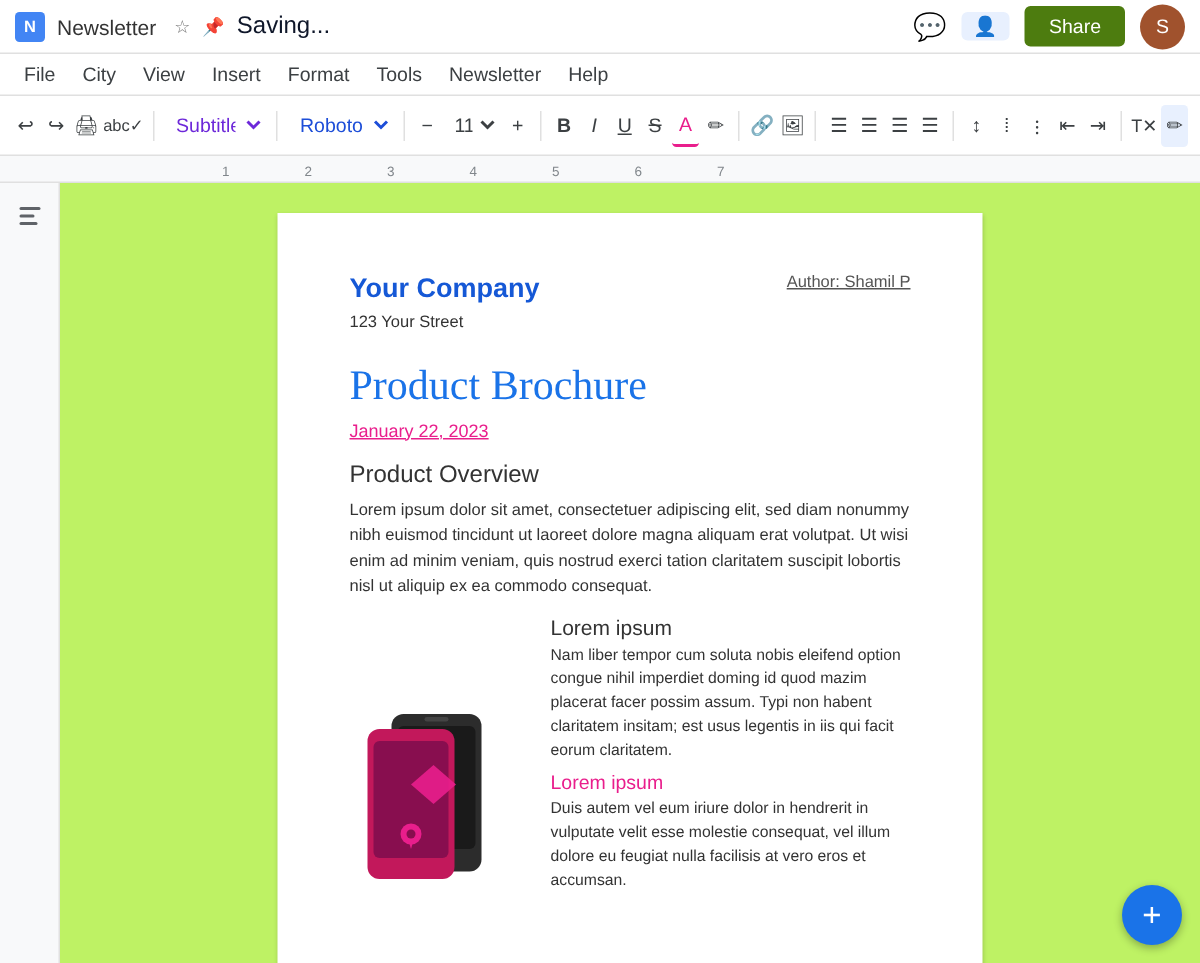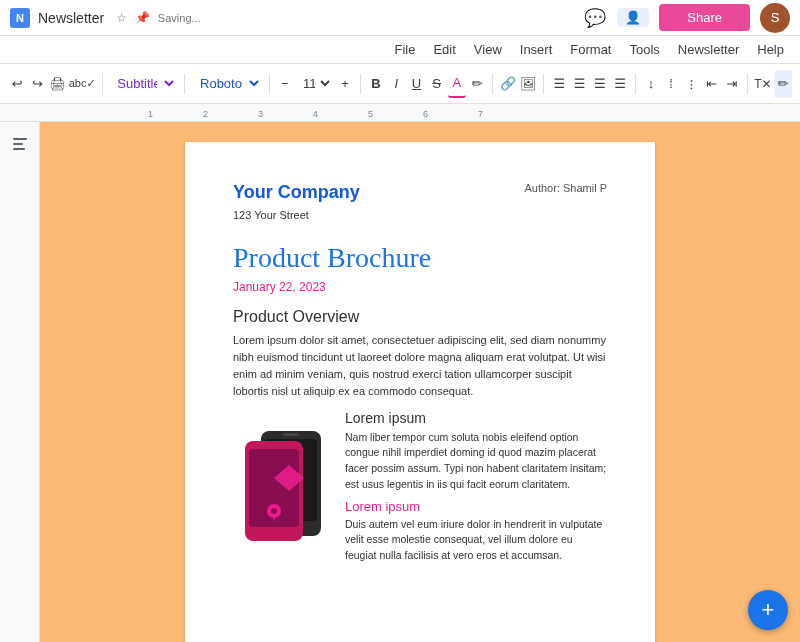--- a/index.html
+++ b/index.html
@@ -20,42 +20,41 @@
       background: #4285f4;
       border-radius: 3px;
       display: flex; align-items: center; justify-content: center;
       color: white; font-size: 11px; font-weight: bold;
     }
     .title-bar-name { font-size: 14px; color: #333; margin-right: 4px; }
     .title-bar-actions { display: flex; align-items: center; gap: 8px; }
     .title-bar-actions span { font-size: 12px; color: #777; cursor: pointer; }
     .title-bar-right { margin-left: auto; display: flex; align-items: center; gap: 10px; }
     .share-btn {
-      background: #ec4899; color: white; border: none; border-radius: 4px;
-      padding: 6px 28px; font-size: 13px; cursor: pointer; font-weight: 500;
+      background: #4d7c0f; color: white; border: none; border-radius: 4px;
+      padding: 6px 16px; font-size: 13px; cursor: pointer; font-weight: 500;
     }
     .avatar {
       width: 30px; height: 30px; border-radius: 50%;
       background: #a0522d; display: flex; align-items: center; justify-content: center;
       color: white; font-size: 13px; cursor: pointer;
     }
     .comments-icon {
       cursor: pointer; color: #5f6368; font-size: 18px;
     }
 
     
     .menu-bar {
       height: 28px;
       background: #fff;
       display: flex;
       align-items: center;
       padding: 0 8px;
       border-bottom: 1px solid #e0e0e0;
       gap: 2px;
-      justify-content: flex-end;
     }
     .menu-item {
       padding: 3px 8px;
       font-size: 13px;
       cursor: pointer;
       border-radius: 3px;
       color: #3c4043;
     }
 
     
@@ -141,21 +140,21 @@
       width: 24px; height: 24px;
       cursor: pointer; color: #5f6368;
       display: flex; align-items: center; justify-content: center;
       font-size: 16px; border-radius: 3px;
     }
 
     
     .doc-area {
       flex: 1;
       overflow-y: auto;
-      background: #fdba74;
+      background: #bef264;
       display: flex;
       justify-content: center;
       padding: 20px 0;
     }
     .doc-page {
       width: 470px;
       min-height: 560px;
       background: white;
       box-shadow: 0 1px 3px rgba(0,0,0,0.2);
       padding: 40px 48px;
@@ -173,53 +172,55 @@
       font-size: 11px;
       color: #333;
       line-height: 1.5;
     }
     .author-line {
       position: absolute;
       right: 48px;
       top: 40px;
       font-size: 11px;
       color: #555;
+      text-decoration: underline;
     }
     .doc-title {
       color: #1a73e8;
       font-size: 28px;
       font-weight: 300;
       margin-top: 18px;
       margin-bottom: 6px;
       font-family: Georgia, serif;
     }
     .doc-date {
       color: #e91e8c;
       font-size: 12px;
       margin-bottom: 14px;
+      text-decoration: underline;
     }
     .section-title {
       font-size: 16px;
       font-weight: 400;
       color: #333;
       margin-bottom: 6px;
     }
     .body-text {
       font-size: 11px;
       color: #333;
       line-height: 1.55;
       margin-bottom: 10px;
     }
 
     
     .two-col {
       display: flex;
-      gap: 2px;
+      gap: 24px;
       margin-bottom: 14px;
-      align-items: center;
+      align-items: flex-end;
     }
     .phone-img {
       width: 110px;
       flex-shrink: 0;
     }
     .phone-svg { width: 110px; height: 130px; }
 
     .col-text { flex: 1; }
     .col-title { font-size: 14px; font-weight: 500; color: #333; margin-bottom: 4px; }
     .col-title-link { font-size: 13px; font-weight: 500; color: #e91e8c; margin-bottom: 3px; }
@@ -236,35 +237,35 @@
 <body>
 
 <div class="title-bar">
   <div class="title-bar-icon">
     <span>N</span>
   </div>
   <span class="title-bar-name">Newsletter</span>
   <div class="title-bar-actions">
     <span>☆</span>
     <span>📌</span>
-    <span style="color:#737373;font-size:11px;">Saving...</span>
+    <span style="color:#0f172a;font-size:16px;">Saving...</span>
   </div>
   <div class="title-bar-right">
     <span class="comments-icon">💬</span>
     <div style="display:flex;align-items:center;gap:4px;background:#e8f0fe;border-radius:4px;padding:2px 8px;">
       <span style="font-size:13px;">👤</span>
     </div>
     <button class="share-btn">Share</button>
     <div class="avatar">S</div>
   </div>
 </div>
 
 <div class="menu-bar">
   <span class="menu-item">File</span>
-  <span class="menu-item">Edit</span>
+  <span class="menu-item">City</span>
   <span class="menu-item">View</span>
   <span class="menu-item">Insert</span>
   <span class="menu-item">Format</span>
   <span class="menu-item">Tools</span>
   <span class="menu-item">Newsletter</span>
   <span class="menu-item">Help</span>
 </div>
 
 <div class="toolbar">
   <button class="toolbar-btn" title="Undo">↩</button>
@@ -341,21 +342,21 @@
       <div class="company-name">Your Company</div>
       <div class="company-address">
         <div>123 Your Street</div>
       </div>
       <div class="author-line">Author: Shamil P</div>
 
       <div class="doc-title">Product Brochure</div>
       <div class="doc-date">January 22, 2023</div>
 
       <div class="section-title">Product Overview</div>
-      <div class="body-text">Lorem ipsum dolor sit amet, consectetuer adipiscing elit, sed diam nonummy nibh euismod tincidunt ut laoreet dolore magna aliquam erat volutpat. Ut wisi enim ad minim veniam, quis nostrud exerci tation ullamcorper suscipit lobortis nisl ut aliquip ex ea commodo consequat.</div>
+      <div class="body-text">Lorem ipsum dolor sit amet, consectetuer adipiscing elit, sed diam nonummy nibh euismod tincidunt ut laoreet dolore magna aliquam erat volutpat. Ut wisi enim ad minim veniam, quis nostrud exerci tation claritatem suscipit lobortis nisl ut aliquip ex ea commodo consequat.</div>
 
       <div class="two-col">
         <div class="phone-img">
           <svg class="phone-svg" viewBox="0 0 110 130" xmlns="http://www.w3.org/2000/svg">
 
             <rect x="28" y="8" width="60" height="105" rx="8" fill="#2c2c2c"></rect>
             <rect x="32" y="16" width="52" height="82" rx="4" fill="#1a1a1a"></rect>
             <circle cx="58" cy="108" r="4" fill="#444"></circle>
 
             <rect x="12" y="18" width="58" height="100" rx="8" fill="#c2185b"></rect>

